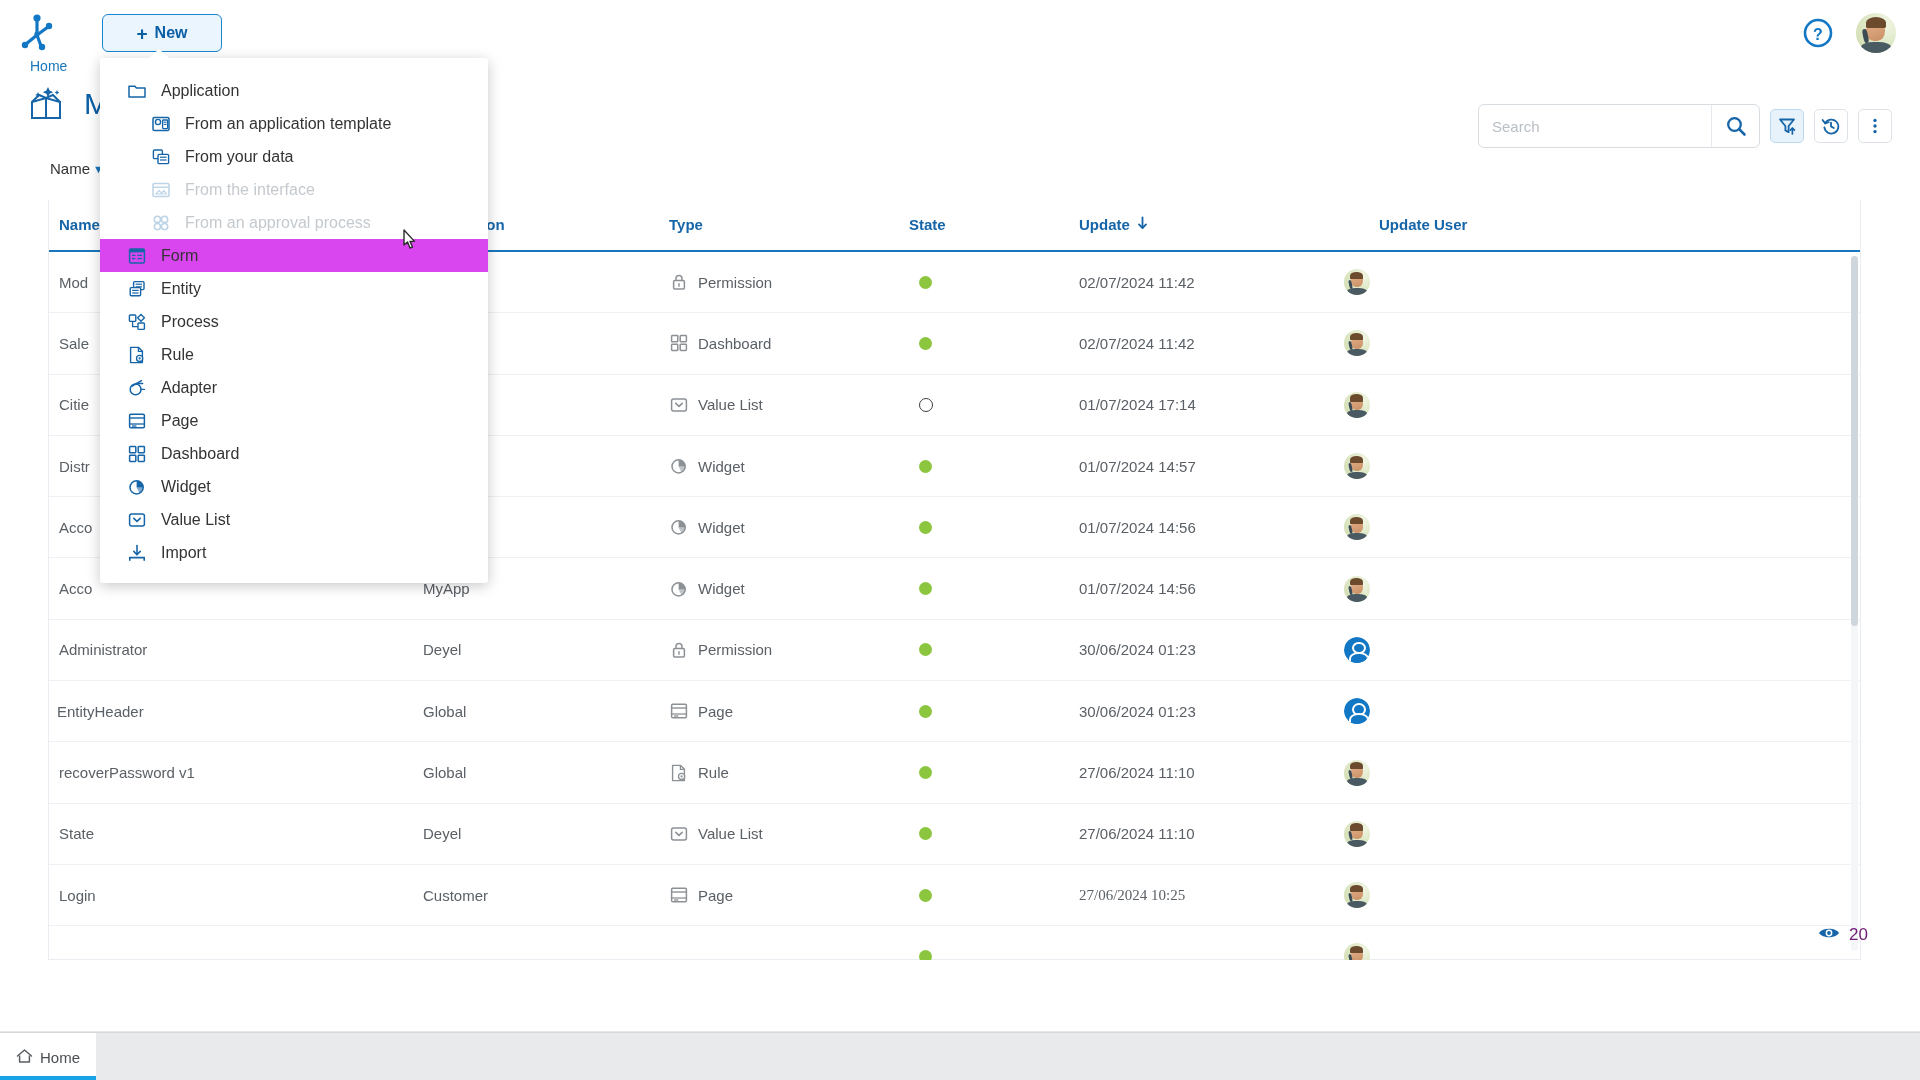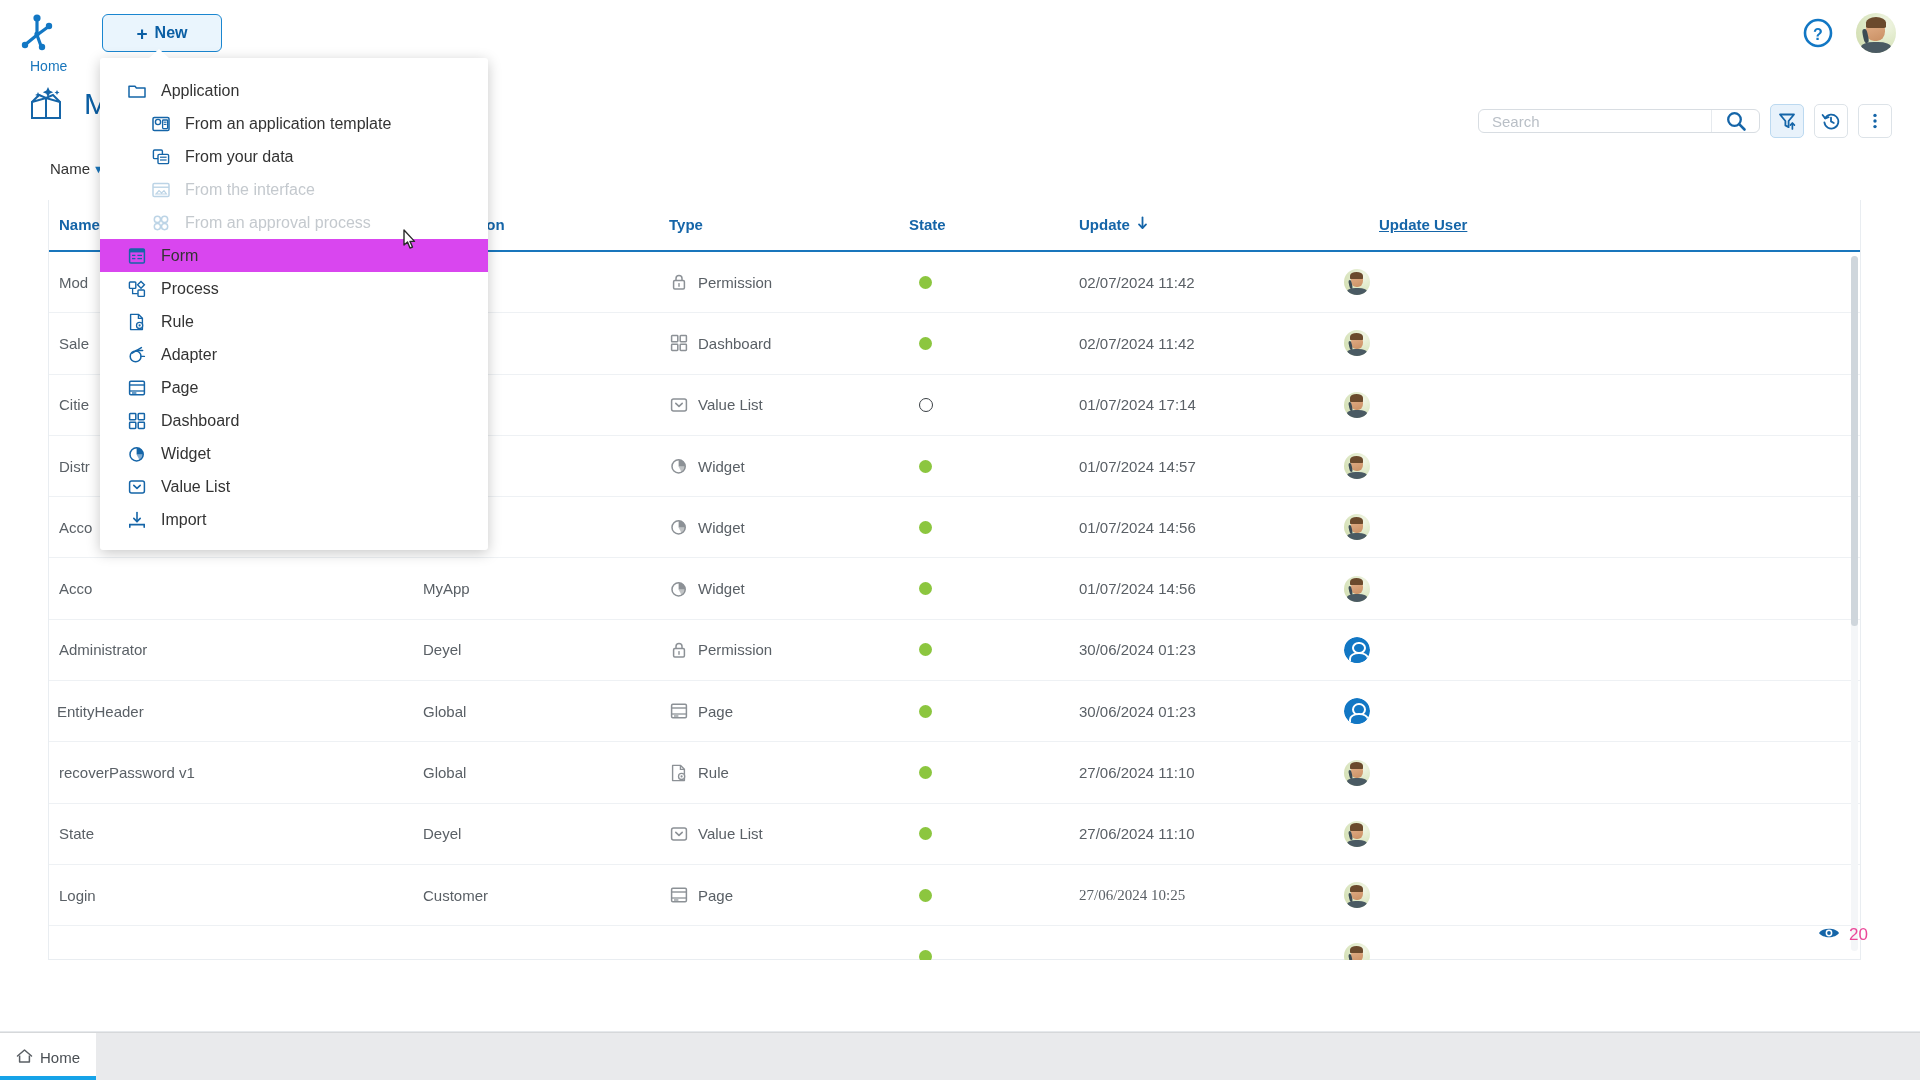--- a/index.html
+++ b/index.html
@@ -69,21 +69,21 @@
   .filter-row { position:absolute; left:28px; top:160px; width:1860px; height:28px;}
   .filter-chip {
     position:absolute; font-size:15px; color:#333; display:flex; align-items:center; gap:3px; cursor:pointer;
   }
   .chev { font-size:11px; color:#1976bc; }
 
   
   .toolbar { position:absolute; right:28px; top:104px; display:flex; align-items:center; gap:10px; }
   .search-wrap {
     display:flex; align-items:center;
-    width:282px; height:24px; border:1px solid #d8dde2; border-radius:6px; background:#fff; overflow:hidden;
+    width:282px; height:44px; border:1px solid #d8dde2; border-radius:6px; background:#fff; overflow:hidden;
   }
   .search-input {
     flex:1; height:100%; border:none; outline:none; padding:0 13px;
     font-size:15px; color:#333; background:transparent; font-family:"Liberation Sans", sans-serif;
   }
   .search-input::placeholder { color:#b9bfc6; }
   .search-go {
     width:48px; height:100%; border-left:1px solid #e6eaee;
     display:flex; align-items:center; justify-content:center; cursor:pointer;
   }
@@ -116,21 +116,21 @@
   .dot { width:13px; height:13px; border-radius:50%; background:#8cc63f; }
   .dot.empty { background:transparent; border:1.6px solid #3a3f44; width:14px; height:14px; }
   .av-sm { width:26px; height:26px; border-radius:50%; overflow:hidden; flex:none; }
 
   
   .vscroll { position:absolute; right:2px; top:56px; width:7px; height:695px; background:#f4f6f8; border-radius:4px;}
   .vthumb { position:absolute; top:0; width:7px; height:370px; background:#cfd6dc; border-radius:4px; }
 
   
   .count-bar { position:absolute; right:52px; top:925px; display:flex; align-items:center; gap:9px;}
-  .count-num { font-size:17px; color:#ec4899; }
+  .count-num { font-size:17px; color:#701a75; }
 
   
   .menu {
     position:absolute; left:100px; top:58px; width:388px;
     background:#fff; border-radius:3px;
     box-shadow: 0 3px 14px rgba(0,0,0,0.22);
     padding:16px 0 14px 0; z-index:50;
   }
   .menu::before {
     content:""; position:absolute; top:-9px; left:48px;
@@ -280,21 +280,21 @@
         <div class="th" style="left: 860px;">
           <span>State</span>
         </div>
         <div class="th" style="left: 1030px;">
           <span>Update</span>
           <span><svg width="13" height="14" viewBox="0 0 13 14">
               <path d="M6.5 1.4 V11.6" stroke="#1565a8" stroke-width="1.8" stroke-linecap="round"></path>
               <path d="M3 8.4 L6.5 12 L10 8.4" fill="none" stroke="#1565a8" stroke-width="1.8" stroke-linecap="round" stroke-linejoin="round"></path>
             </svg></span>
         </div>
-        <div class="th" style="left: 1330px; text-decoration: underline;">
+        <div class="th" style="left: 1330px;">
           <span>Update User</span>
         </div>
       </div>
     <div class="rows" id="tbody">
         <div class="row">
           <div class="cell" style="left: 10px;">Mod</div>
           <div class="cell" style="left: 374px;">Global</div>
           <div class="cell type-cell" style="left: 620px;">
             <span style="display: flex;">
               <svg width="20" height="20" viewBox="0 0 20 20">
@@ -672,20 +672,33 @@
                 <line x1="10.4" y1="9.4" x2="15" y2="9.4" stroke="#1565a8" stroke-width="1.3"></line>
                 <line x1="5" y1="12.6" x2="8.4" y2="12.6" stroke="#1565a8" stroke-width="1.3"></line>
                 <line x1="10.4" y1="12.6" x2="15" y2="12.6" stroke="#1565a8" stroke-width="1.3"></line>
           </svg>
         </span>
         <span>Form</span>
       </div>
       <div class="mi">
         <span class="mi-icon">
           <svg width="20" height="20" viewBox="0 0 20 20">
+            <rect x="6.6" y="2.6" width="10.4" height="8" rx="1" fill="#fff" stroke="#1565a8" stroke-width="1.4"></rect>
+                <line x1="8.6" y1="5.2" x2="15" y2="5.2" stroke="#1565a8" stroke-width="1.2"></line>
+                <line x1="8.6" y1="7.8" x2="15" y2="7.8" stroke="#1565a8" stroke-width="1.2"></line>
+                <rect x="3.2" y="8.6" width="10.4" height="8.2" rx="1" fill="#fff" stroke="#1565a8" stroke-width="1.4"></rect>
+                <line x1="5.2" y1="11.4" x2="11.6" y2="11.4" stroke="#1565a8" stroke-width="1.2"></line>
+                <line x1="5.2" y1="14" x2="11.6" y2="14" stroke="#1565a8" stroke-width="1.2"></line>
+          </svg>
+        </span>
+        <span>Entity</span>
+      </div>
+      <div class="mi">
+        <span class="mi-icon">
+          <svg width="20" height="20" viewBox="0 0 20 20">
             <rect x="2.4" y="3" width="6.4" height="6.4" rx="0.8" fill="none" stroke="#1565a8" stroke-width="1.4"></rect>
                 <rect x="11" y="11" width="6.4" height="6.4" rx="0.8" fill="none" stroke="#1565a8" stroke-width="1.4"></rect>
                 <path d="M14 2.4 L17.4 5.8 L14 9.2 L10.6 5.8 Z" fill="none" stroke="#1565a8" stroke-width="1.4"></path>
                 <path d="M5.6 9.4 V14.6 H10.8" fill="none" stroke="#1565a8" stroke-width="1.3"></path>
           </svg>
         </span>
         <span>Process</span>
       </div>
       <div class="mi">
         <span class="mi-icon">

